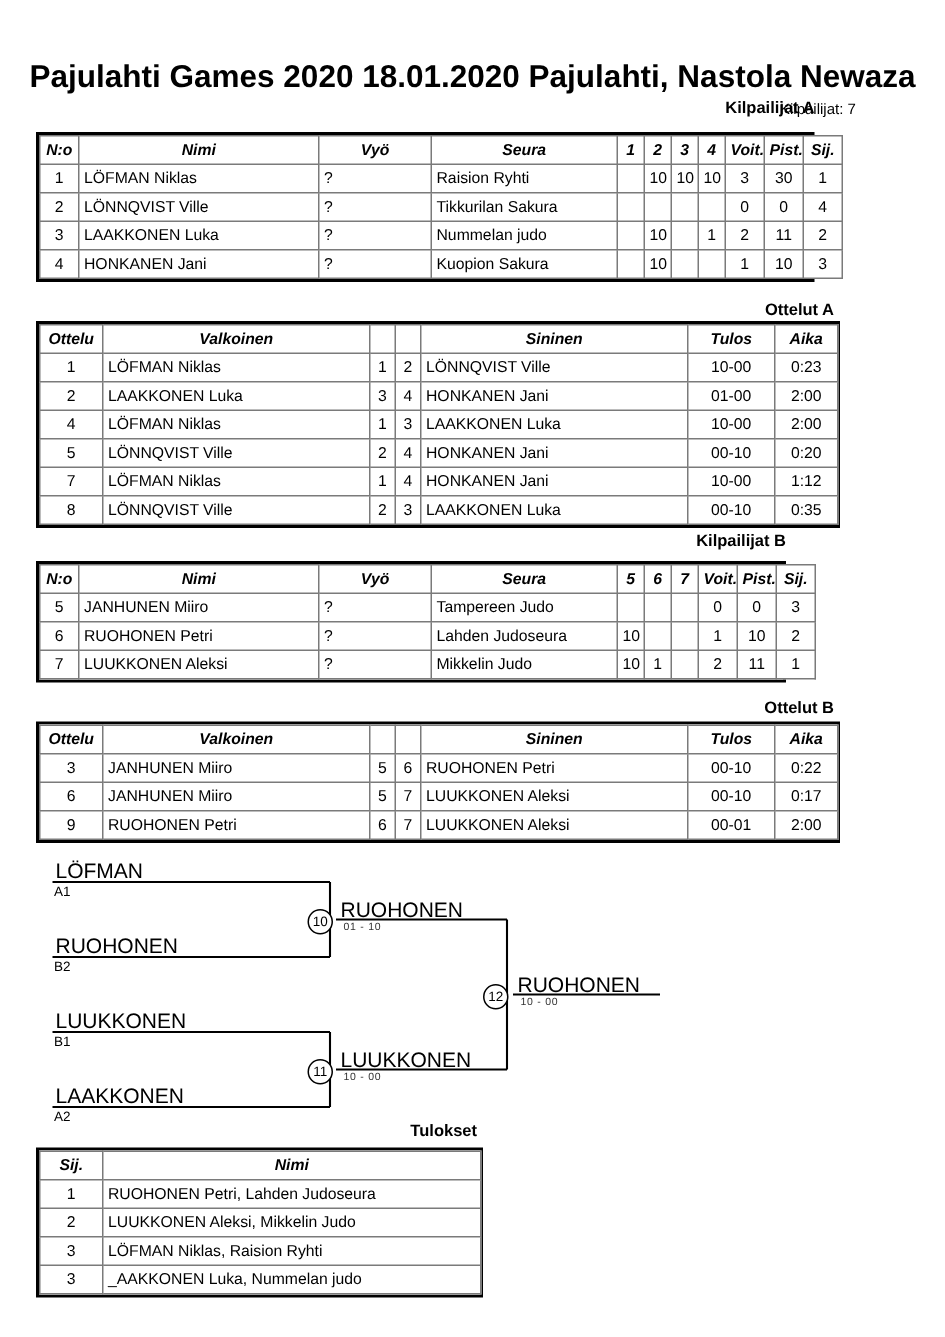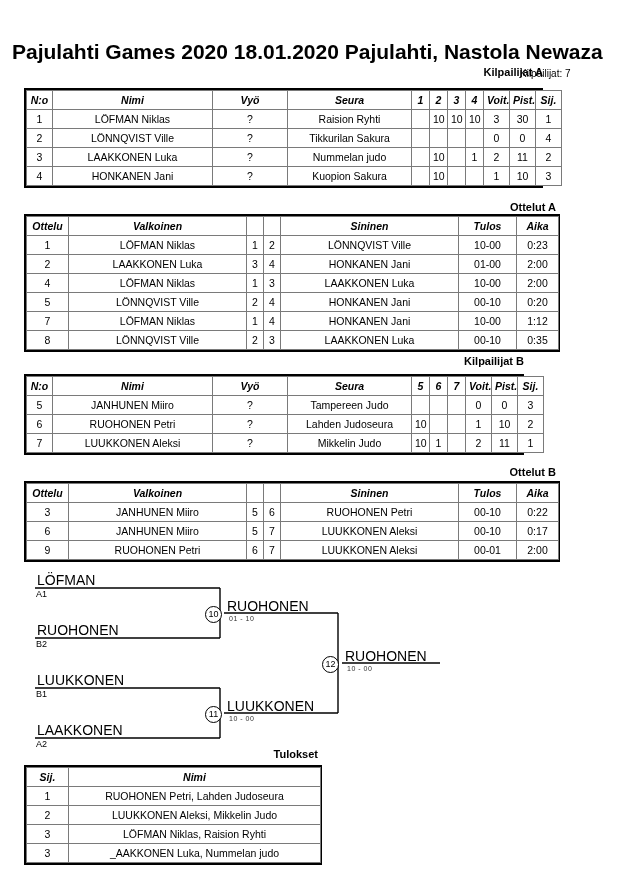--- a/index.html
+++ b/index.html
@@ -13,23 +13,22 @@
     position: relative;
     font-family: "Liberation Sans", sans-serif;
     color: #000000;
     overflow: hidden;
   }
 
   
   .title-bar {
     position: absolute;
     left: 0; top: 40px;
-    width: 516px;
+    width: 630px;
     text-align: center;
-    margin-left: 12px;
   }
   .title-text {
     font-size: 21px;
     font-weight: bold;
     letter-spacing: 0px;
     white-space: nowrap;
   }
   .competitors-count {
     position: absolute;
     left: 520px;
@@ -65,21 +64,21 @@
     overflow: hidden;
     white-space: nowrap;
     background: #ffffff;
   }
   table.grid th {
     font-weight: bold;
     text-align: center;
     font-style: italic;
   }
   .c { text-align: center; }
-  .l { text-align: center; }
+  .l { text-align: left; }
 
   
   .framewrap {
     position: absolute;
     border: 2px solid #000000;
     background: #ffffff;
     box-sizing: content-box;
   }
   .framewrap table.grid {
     position: static;

